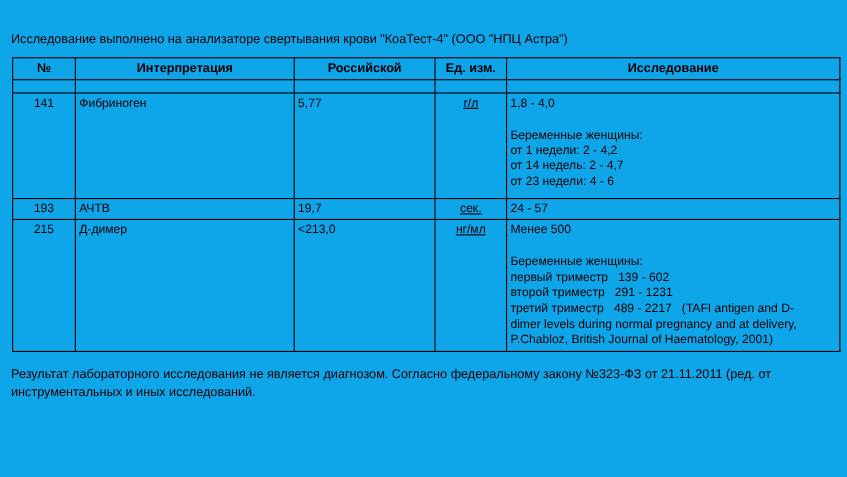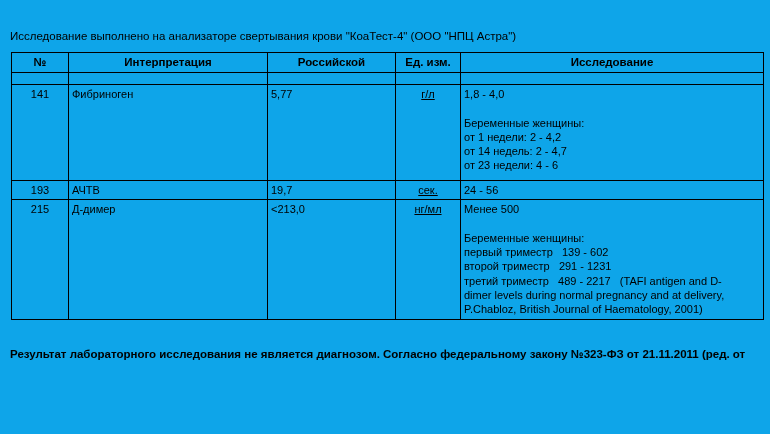--- a/index.html
+++ b/index.html
@@ -56,25 +56,24 @@
   tr.spacer { height: 12px; }
   tr.r1     { height: 96px; }
   tr.r2     { height: 18px; }
   tr.r3     { height: 116px; }
   td.num  { text-align: center; }
   td.unit { text-align: center; text-decoration: underline; }
   td.interp { white-space: pre-wrap; }
   .disclaimer {
     position: absolute;
     left: 10px;
-    top: 347px;
+    top: 334px;
     width: 758px;
     font-size: 11.5px;
     line-height: 15.8px;
-    font-weight: bold;
   }
   .disclaimer div { white-space: nowrap; }
 </style>
 </head>
 <body>
 
 <div class="page">
 
   <div class="intro">Исследование выполнено на анализаторе свертывания крови "КоаТест-4" (ООО "НПЦ Астра")</div>
 
@@ -111,36 +110,37 @@
 Беременные женщины:
 от 1 недели: 2 - 4,2
 от 14 недель: 2 - 4,7
 от 23 недели: 4 - 6</td>
       </tr>
       <tr class="r2">
         <td class="num">193</td>
         <td>АЧТВ</td>
         <td>19,7</td>
         <td class="unit">сек.</td>
-        <td class="interp">24 - 56</td>
+        <td class="interp">24 - 57</td>
       </tr>
       <tr class="r3">
         <td class="num">215</td>
         <td>Д-димер</td>
         <td>&lt;213,0</td>
         <td class="unit">нг/мл</td>
         <td class="interp">Менее 500
 
 Беременные женщины:
 первый триместр   139 - 602
 второй триместр   291 - 1231
 третий триместр   489 - 2217   (TAFI antigen and D-
 dimer levels during normal pregnancy and at delivery,
 P.Chabloz, British Journal of Haematology, 2001)</td>
       </tr>
     </tbody>
   </table>
 
   <div class="disclaimer">
     <div>Результат лабораторного исследования не является диагнозом. Согласно федеральному закону №323-ФЗ от 21.11.2011 (ред. от</div>
+    <div>инструментальных и иных исследований.</div>
   </div>
 
 </div>
 
 </body></html>

